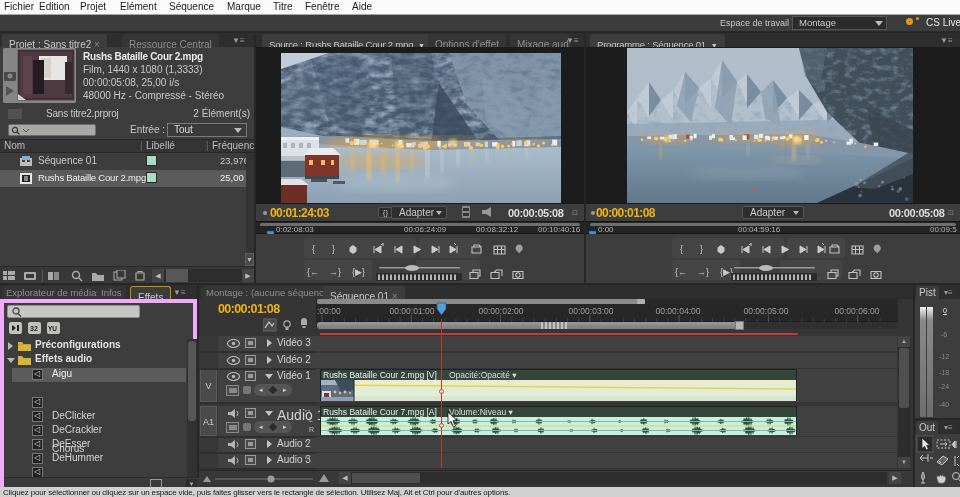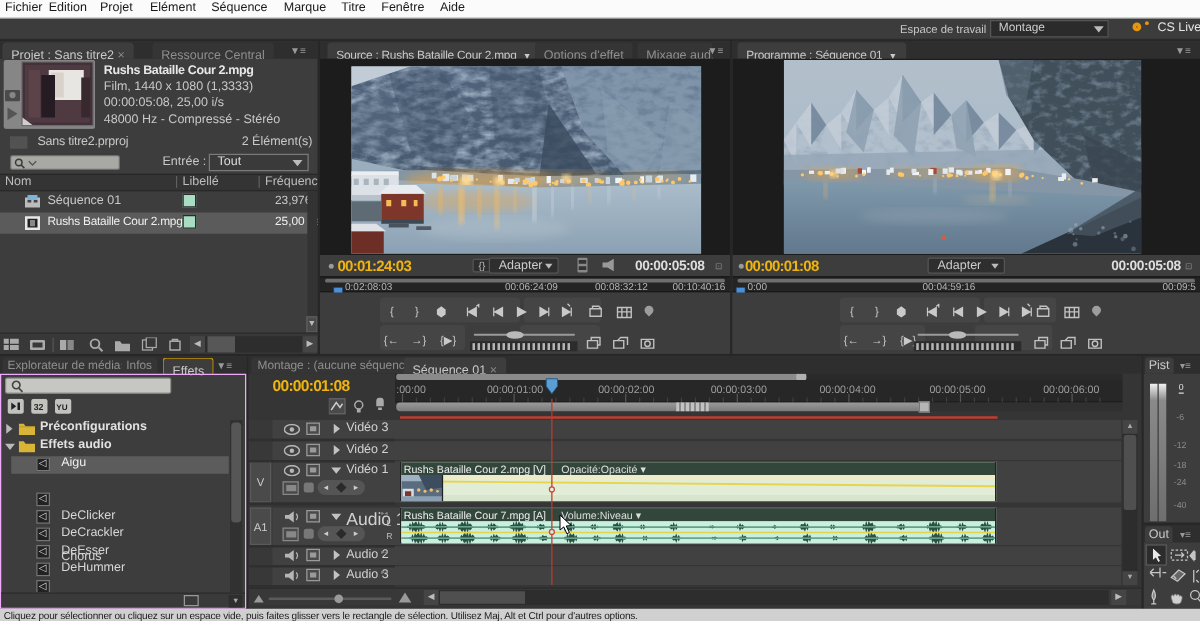--- a/index.html
+++ b/index.html
@@ -69,21 +69,21 @@
           <path d="M15 46 l8 6 h-8 z" fill="#cfcfcf"></path>
         </svg>
       </div>
 
       <div class="abs" style="left:83px;top:4px;font-weight:bold;color:#e8e8e8;letter-spacing:-0.3px;">Rushs Bataille Cour 2.mpg</div>
       <div class="abs" style="left:83px;top:17px;">Film, 1440 x 1080 (1,3333)</div>
       <div class="abs" style="left:83px;top:30px;">00:00:05:08, 25,00 i/s</div>
       <div class="abs" style="left:83px;top:43px;">48000 Hz - Compressé - Stéréo</div>
 
       <div class="abs" style="left:8px;top:62px;width:14px;height:10px;background:#525252;"></div>
-      <div class="abs" style="left:30px;top:61px;letter-spacing:-0.2px;">Sans titre2.prproj</div>
+      <div class="abs" style="left:46px;top:61px;letter-spacing:-0.2px;">Sans titre2.prproj</div>
       <div class="abs" style="left:0;top:61px;width:250px;text-align:right;">2 Élément(s)</div>
 
       <div class="abs" style="left:8px;top:77px;width:88px;height:12px;background:#a8a8a4;border:1px solid #6d6d6d;border-radius:2px;">
         <svg width="20" height="10" style="position:absolute;left:2px;top:1px;">
             <circle cx="4" cy="4" r="2.6" fill="none" stroke="#3a3a3a" stroke-width="1.2"></circle>
             <line x1="6" y1="6" x2="8.5" y2="8.5" stroke="#3a3a3a" stroke-width="1.2"></line>
             <path d="M12 3 l3 3 3 -3" fill="none" stroke="#555" stroke-width="1"></path>
           </svg>
       </div>
       <div class="abs" style="left:130px;top:77px;">Entrée :</div>
@@ -668,21 +668,21 @@
     </div>
   </div>
 
   <div class="panel" id="effects" style="left:0;top:285px;width:197px;height:202px;">
     <div class="tabbar">
       <div class="tab" style="left:2px;font-size:9.5px;padding:0 4px;">Explorateur de médias</div>
       <div class="tab" style="left:97px;font-size:9.5px;padding:0 4px;">Infos</div>
       <div class="tab active" style="left:130px;border:1px solid #c79100;border-bottom:none;height:13px;">Effets</div>
       <div class="pmenu" style="right:8px;">▼≡</div>
     </div>
-    <div id="effects-body" class="abs" style="left:0;top:14px;width:197px;height:188px;border:1px solid #f0abfc;font-size:10px;color:#d6d6d6;">
+    <div id="effects-body" class="abs" style="left:0;top:14px;width:197px;height:188px;border:4px solid #f0abfc;font-size:10px;color:#d6d6d6;">
 
       <div class="abs" style="left:3px;top:2px;width:133px;height:13px;background:#c6c6c2;border:1px solid #8e8e8a;border-radius:2px;">
         <svg width="12" height="11" style="position:absolute;left:3px;top:1px;">
             <circle cx="5" cy="4" r="3" fill="none" stroke="#444" stroke-width="1.3"></circle>
             <line x1="7" y1="6.5" x2="10" y2="9.5" stroke="#444" stroke-width="1.3"></line>
           </svg>
       </div>
 
       <svg class="abs" style="left:5px;top:19px;" width="60" height="13">
         <g>

